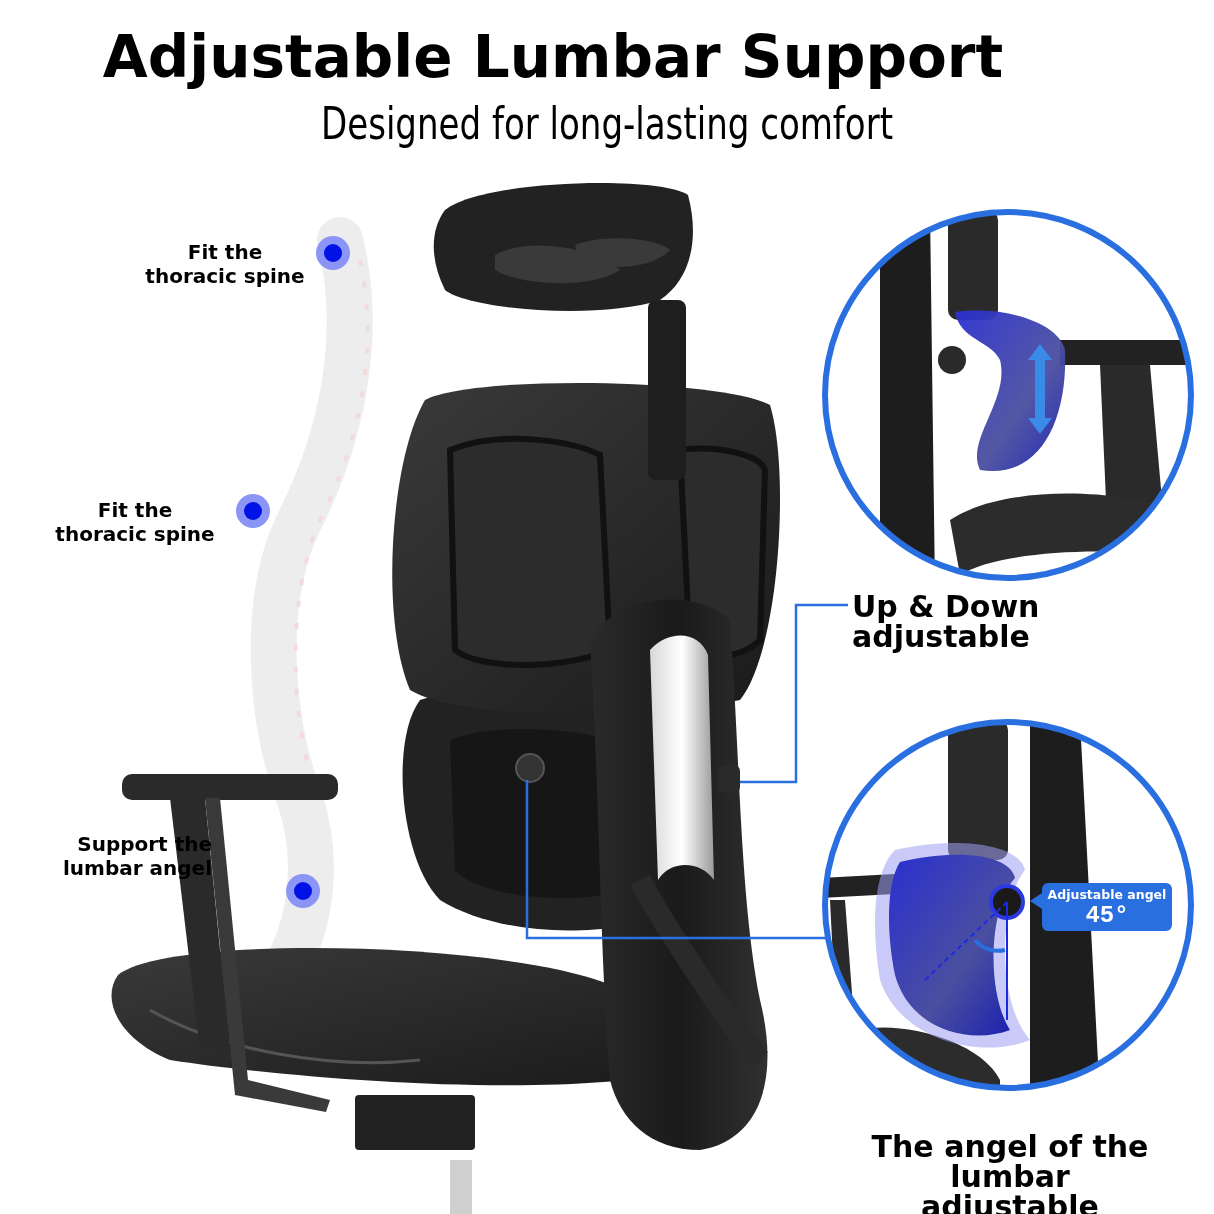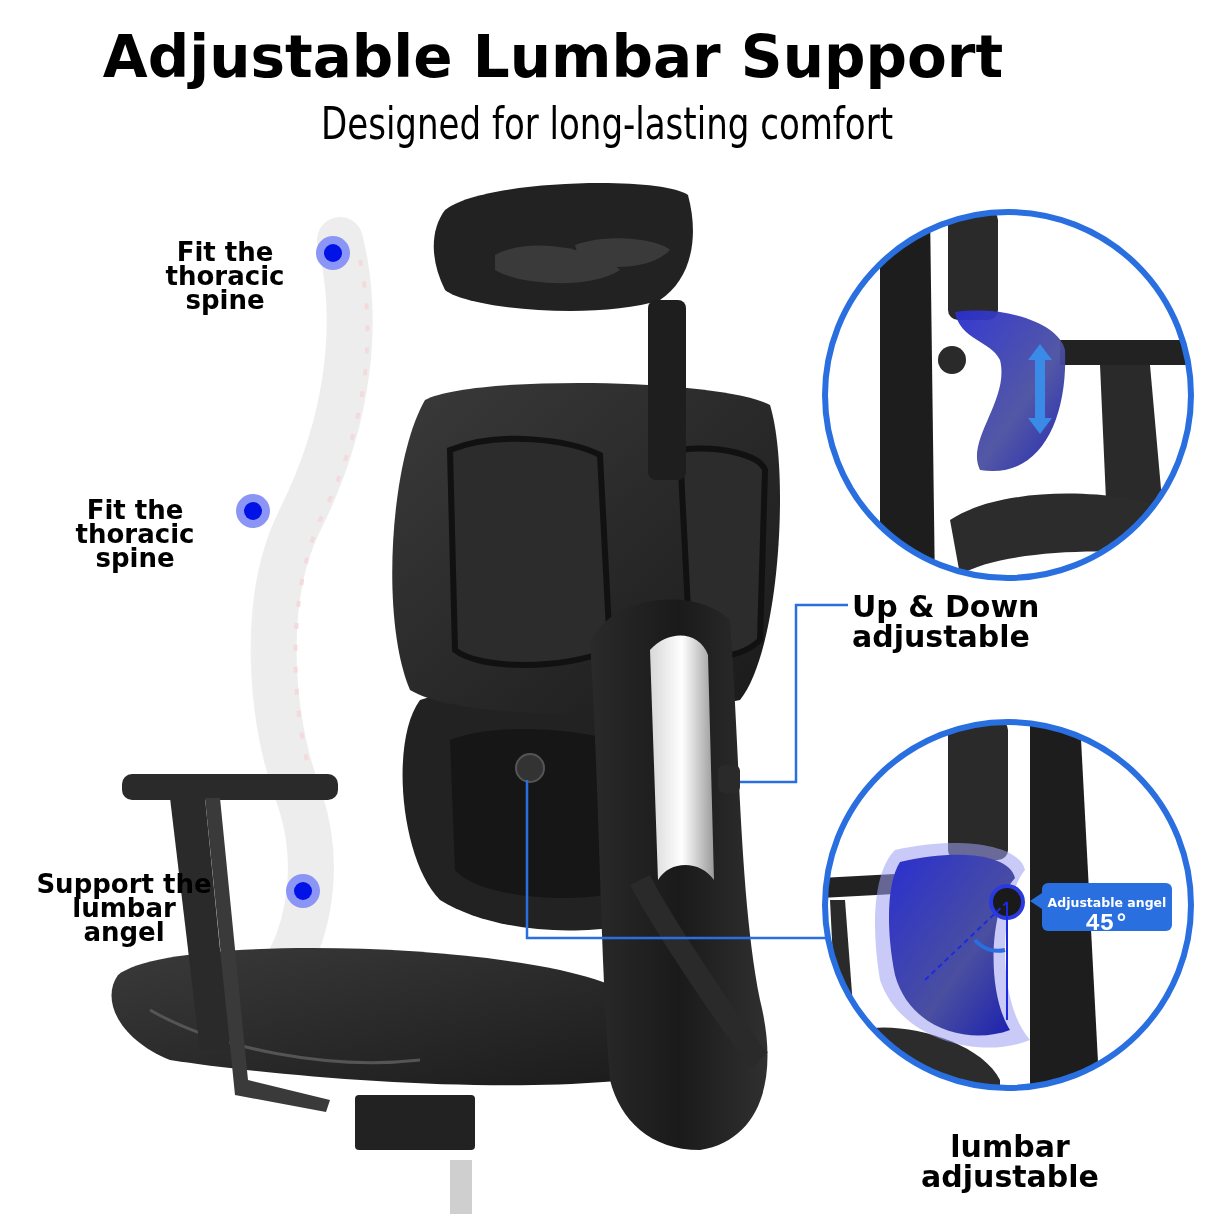--- a/index.html
+++ b/index.html
@@ -1,25 +1,25 @@
 <!DOCTYPE html>
 <html><head>
 <meta charset="utf-8">
 <style>
   html,body{margin:0;padding:0;background:#fff;}
   body{width:1214px;height:1214px;position:relative;overflow:hidden;font-family:"DejaVu Sans","Liberation Sans",sans-serif;color:#000;}
   .title{position:absolute;left:0;top:22px;width:1106px;text-align:center;font-weight:bold;font-size:58px;letter-spacing:0px;line-height:70px;}
   .subtitle{position:absolute;left:0;top:96px;width:1214px;text-align:center;font-size:44px;line-height:56px;font-family:"DejaVu Sans Condensed","DejaVu Sans",sans-serif;transform:scaleX(0.86);}
-  .label{position:absolute;font-weight:bold;font-size:26px;line-height:24px;text-align:center;}
+  .label{position:absolute;font-weight:bold;font-size:20px;line-height:24px;text-align:center;}
   .label.big{font-size:30px;line-height:30px;}
   .dot{position:absolute;width:34px;height:34px;border-radius:50%;background:#8b95f5;}
   .dot::after{content:"";position:absolute;left:8px;top:8px;width:18px;height:18px;border-radius:50%;background:#0012e6;}
   svg{position:absolute;left:0;top:0;}
   .badge{position:absolute;left:1042px;top:883px;width:130px;height:48px;background:#2a6fe0;border-radius:6px;color:#fff;text-align:center;}
-  .badge .t{font-size:12.5px;font-weight:bold;line-height:16px;padding-top:12px;display:block;}
+  .badge .t{font-size:12.5px;font-weight:bold;line-height:16px;padding-top:4px;display:block;}
   .badge .v{font-size:24px;font-weight:bold;line-height:26px;display:block;font-family:Liberation Mono, monospace;}
   .badge::before{content:"";position:absolute;left:-12px;top:10px;border-top:8px solid transparent;border-bottom:8px solid transparent;border-right:12px solid #2a6fe0;}
 </style>
 </head>
 <body>
 
 <div class="title">Adjustable Lumbar Support</div>
 <div class="subtitle">Designed for long-lasting comfort</div>
 
 <svg width="1214" height="1214" viewBox="0 0 1214 1214">
@@ -125,27 +125,28 @@
   <div>thoracic spine</div>
 </div>
 
 <div class="dot" style="left:236px;top:494px;"></div>
 <div class="label" style="left:40px;top:498px;width:190px;">
   <div>Fit the</div>
   <div>thoracic spine</div>
 </div>
 
 <div class="dot" style="left:286px;top:874px;"></div>
-<div class="label" style="left:36px;top:872px;width:176px;">
+<div class="label" style="left:36px;top:832px;width:176px;text-align:right;">
   <div>Support the</div>
   <div>lumbar angel</div>
 </div>
 
 <div class="label big" style="left:852px;top:592px;width:340px;text-align:left;">Up &amp; Down adjustable</div>
 
 <div class="badge">
   <span class="t">Adjustable angel</span>
   <span class="v">45°</span>
 </div>
 
 <div class="label big" style="left:860px;top:1132px;width:300px;">
+  <div>The angel of the</div>
   <div>lumbar adjustable</div>
 </div>
 
 </body></html>

